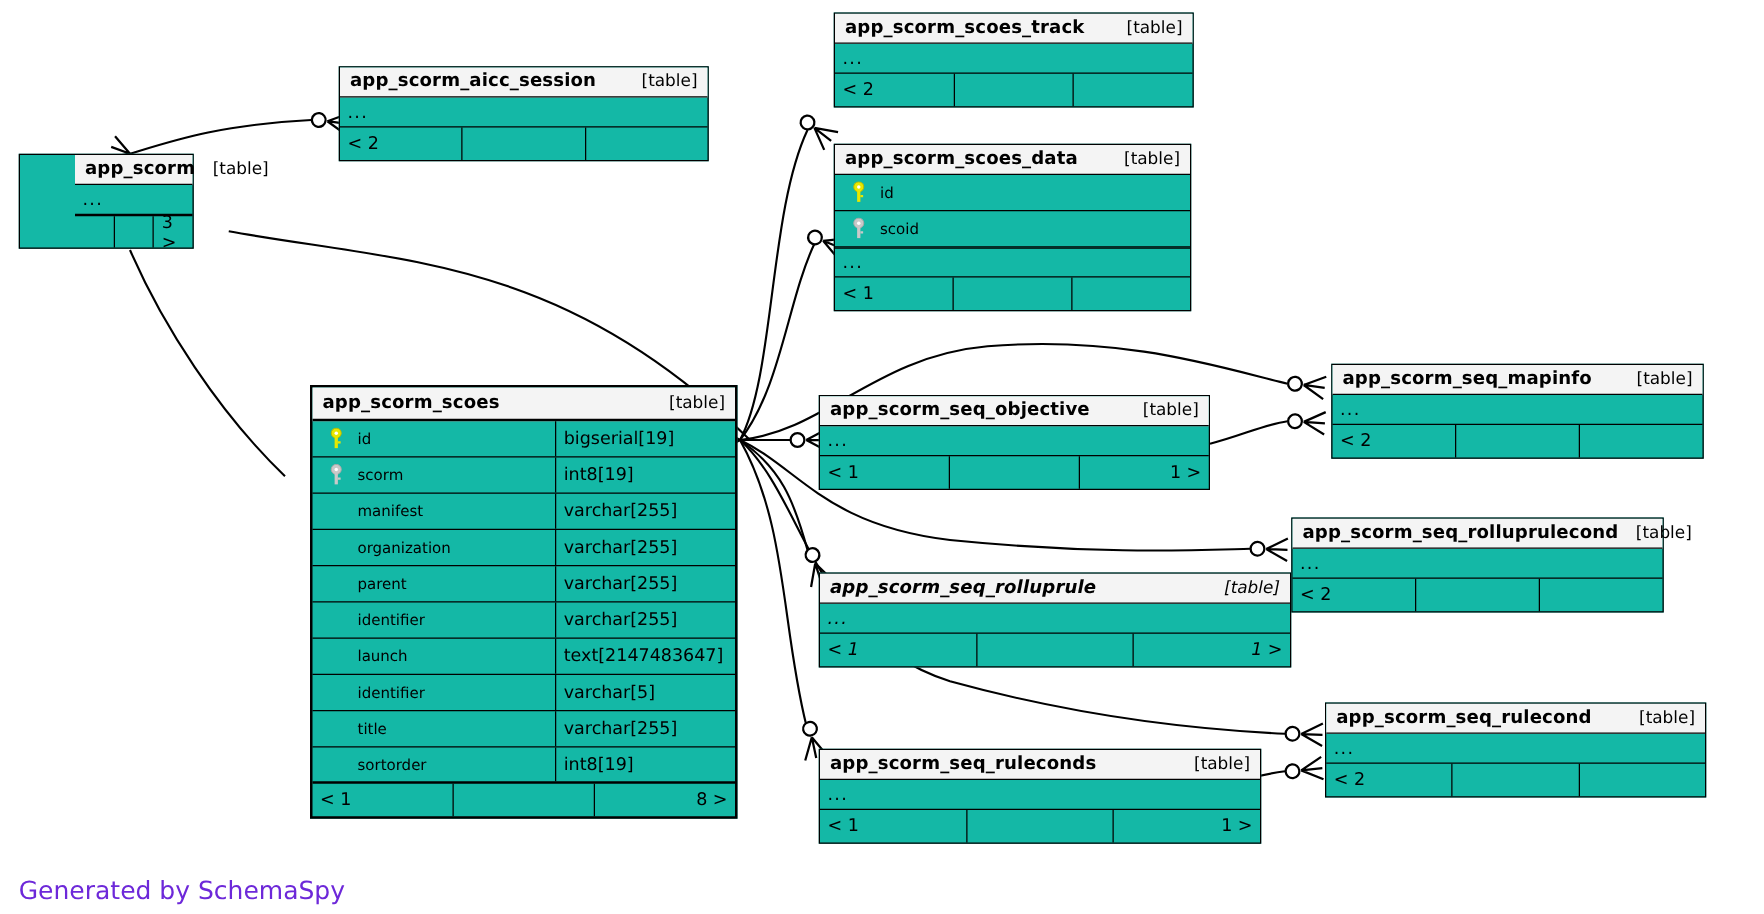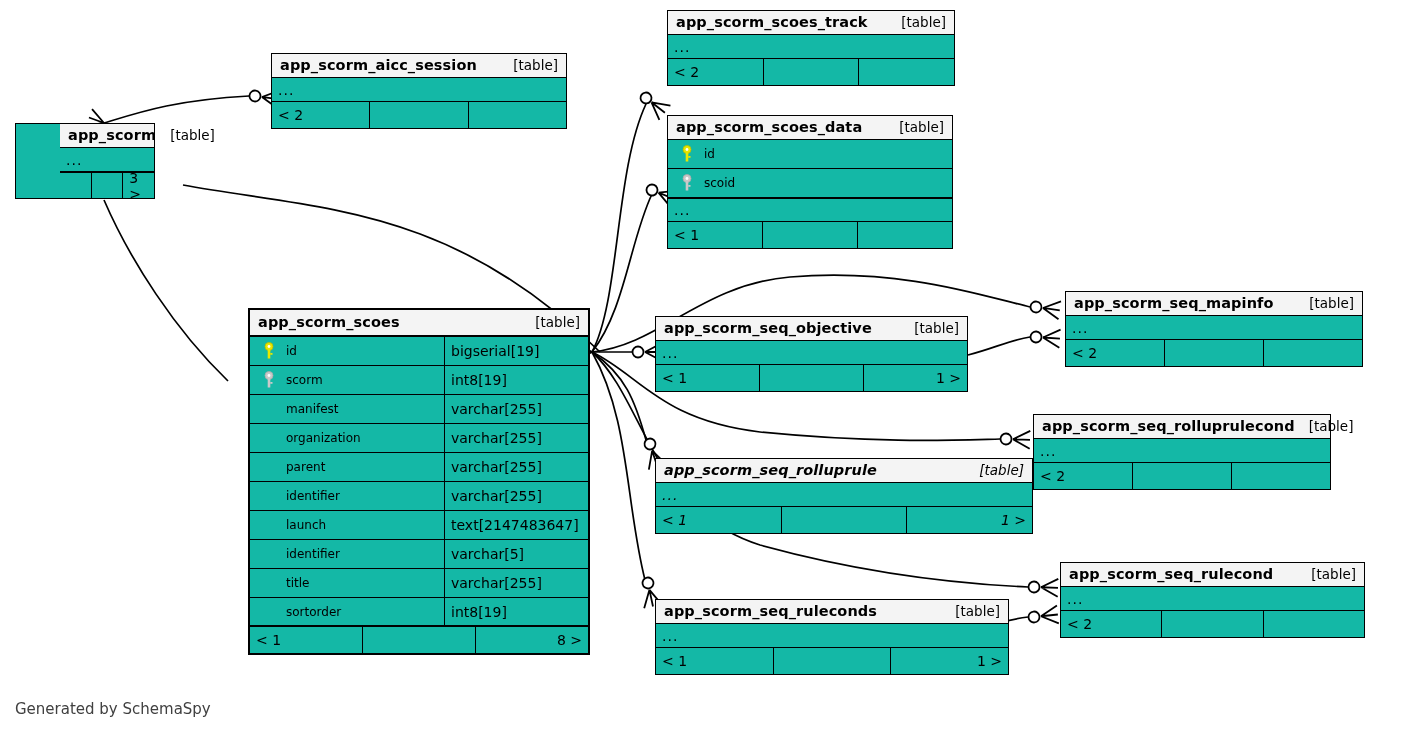--- a/index.html
+++ b/index.html
@@ -37,21 +37,21 @@
             font-size:14px;color:#000;border-bottom:1px solid #000;
             box-sizing:border-box;letter-spacing:1px;}
 
   .foot{display:flex;height:26px;box-sizing:border-box;}
   .fcell{flex:1;border-right:1px solid #000;display:flex;align-items:center;
          font-size:14px;color:#000;padding:0 6px;box-sizing:border-box;}
   .fcell:last-child{border-right:none;}
   .fcell.l{justify-content:flex-start;}
   .fcell.r{justify-content:flex-end;}
 
-  .caption{position:absolute;left:15px;top:700px;font-size:15px;color:#404040;
+  .caption{position:absolute;left:15px;top:700px;font-size:20px;color:#6d28d9;
            z-index:3;}
 
   svg.keyico{display:block;}
 </style>
 </head>
 <body>
 
 <div id="canvas">
 
   <svg class="edges" viewBox="0 0 1411 731">

